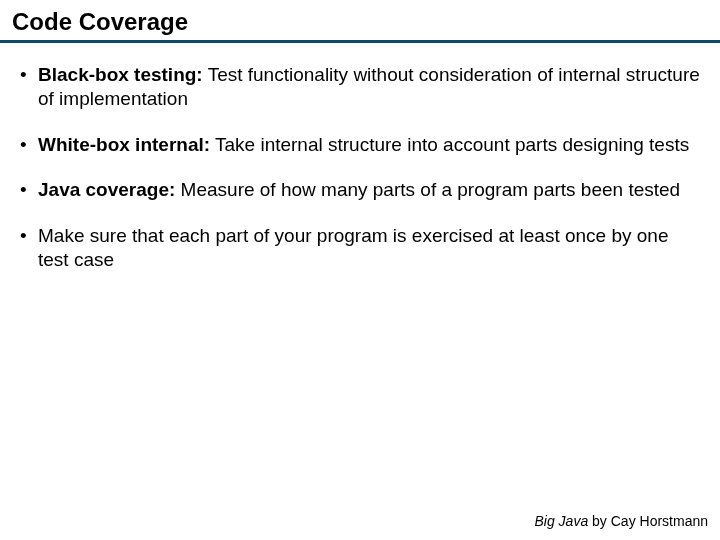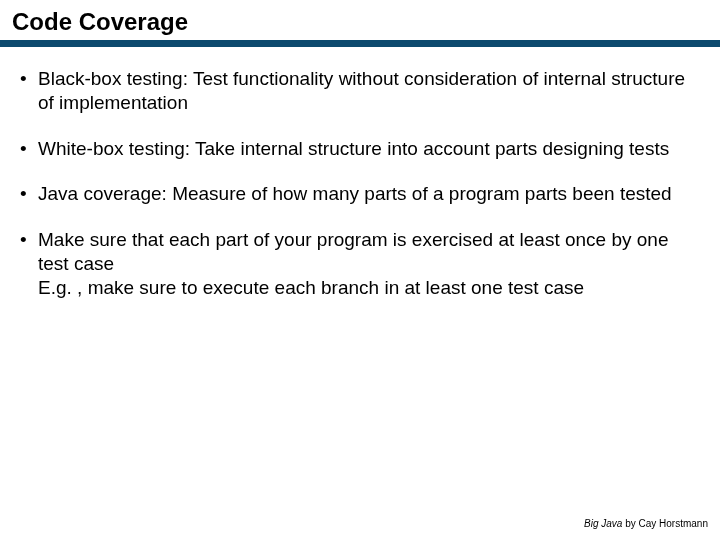--- a/index.html
+++ b/index.html
@@ -14,21 +14,21 @@
       font-family: Arial, Helvetica, sans-serif;
       position: relative;
       overflow: hidden;
     }
     .slide-title {
       font-family: "Trebuchet MS", Verdana, sans-serif;
       font-weight: bold;
       font-size: 24px;
       color: #000000;
       padding: 8px 12px 4px 12px;
-      border-bottom: 7px solid #0c4a6e;
+      border-bottom: 3px solid #0c4a6e;
       margin-bottom: 20px;
     }
     .content {
       padding: 0 20px;
     }
     .bullet-item {
       margin-bottom: 22px;
       font-size: 19px;
       line-height: 1.25;
       color: #000000;
@@ -37,28 +37,28 @@
     }
     .bullet-marker {
       flex-shrink: 0;
       width: 18px;
       font-size: 19px;
     }
     .bullet-text {
       flex: 1;
     }
     .term {
-      font-weight: normal;
+      font-weight: bold;
     }
     .footer {
       position: absolute;
       bottom: 10px;
       right: 12px;
       text-align: right;
-      font-size: 10px;
+      font-size: 14px;
       color: #000000;
       line-height: 1.3;
     }
     .book-title {
       font-style: italic;
     }
   </style>
 </head>
 <body>
 
@@ -69,36 +69,35 @@
   <div class="bullet-item">
     <span class="bullet-marker">•</span>
     <span class="bullet-text">
       <span class="term">Black-box testing:</span><span> Test functionality without consideration of internal structure of implementation</span>
     </span>
   </div>
 
   <div class="bullet-item">
     <span class="bullet-marker">•</span>
     <span class="bullet-text">
-      <span class="term">White-box testing:</span><span> Take internal structure into account parts designing tests</span>
+      <span class="term">White-box internal:</span><span> Take internal structure into account parts designing tests</span>
     </span>
   </div>
 
   <div class="bullet-item">
     <span class="bullet-marker">•</span>
     <span class="bullet-text">
       <span class="term">Java coverage:</span><span> Measure of how many parts of a program parts been tested</span>
     </span>
   </div>
 
   <div class="bullet-item">
     <span class="bullet-marker">•</span>
     <span class="bullet-text">
       <span>Make sure that each part of your program is exercised at least once by one test case</span><br>
-      <span>E.g. , make sure to execute each branch in at least one test case</span>
     </span>
   </div>
 
 </div>
 
 <div class="footer">
   <div>
     <span class="book-title">Big Java</span><span> by Cay Horstmann</span>
   </div>
 </div>

